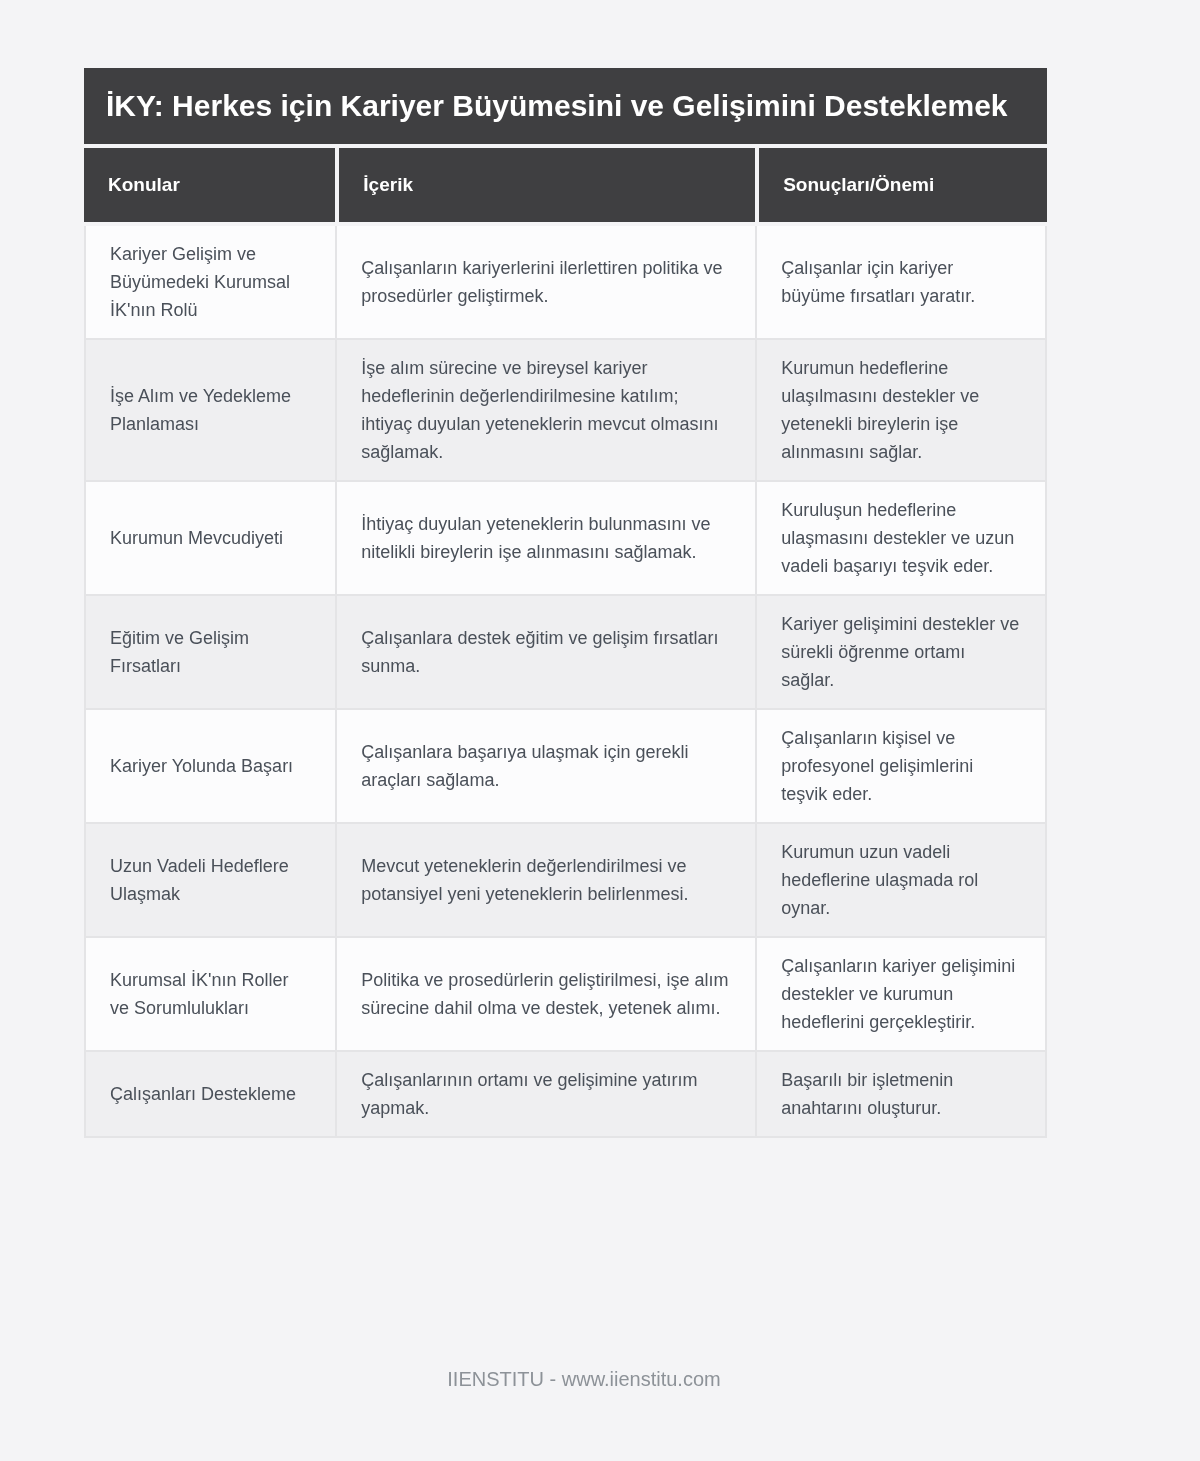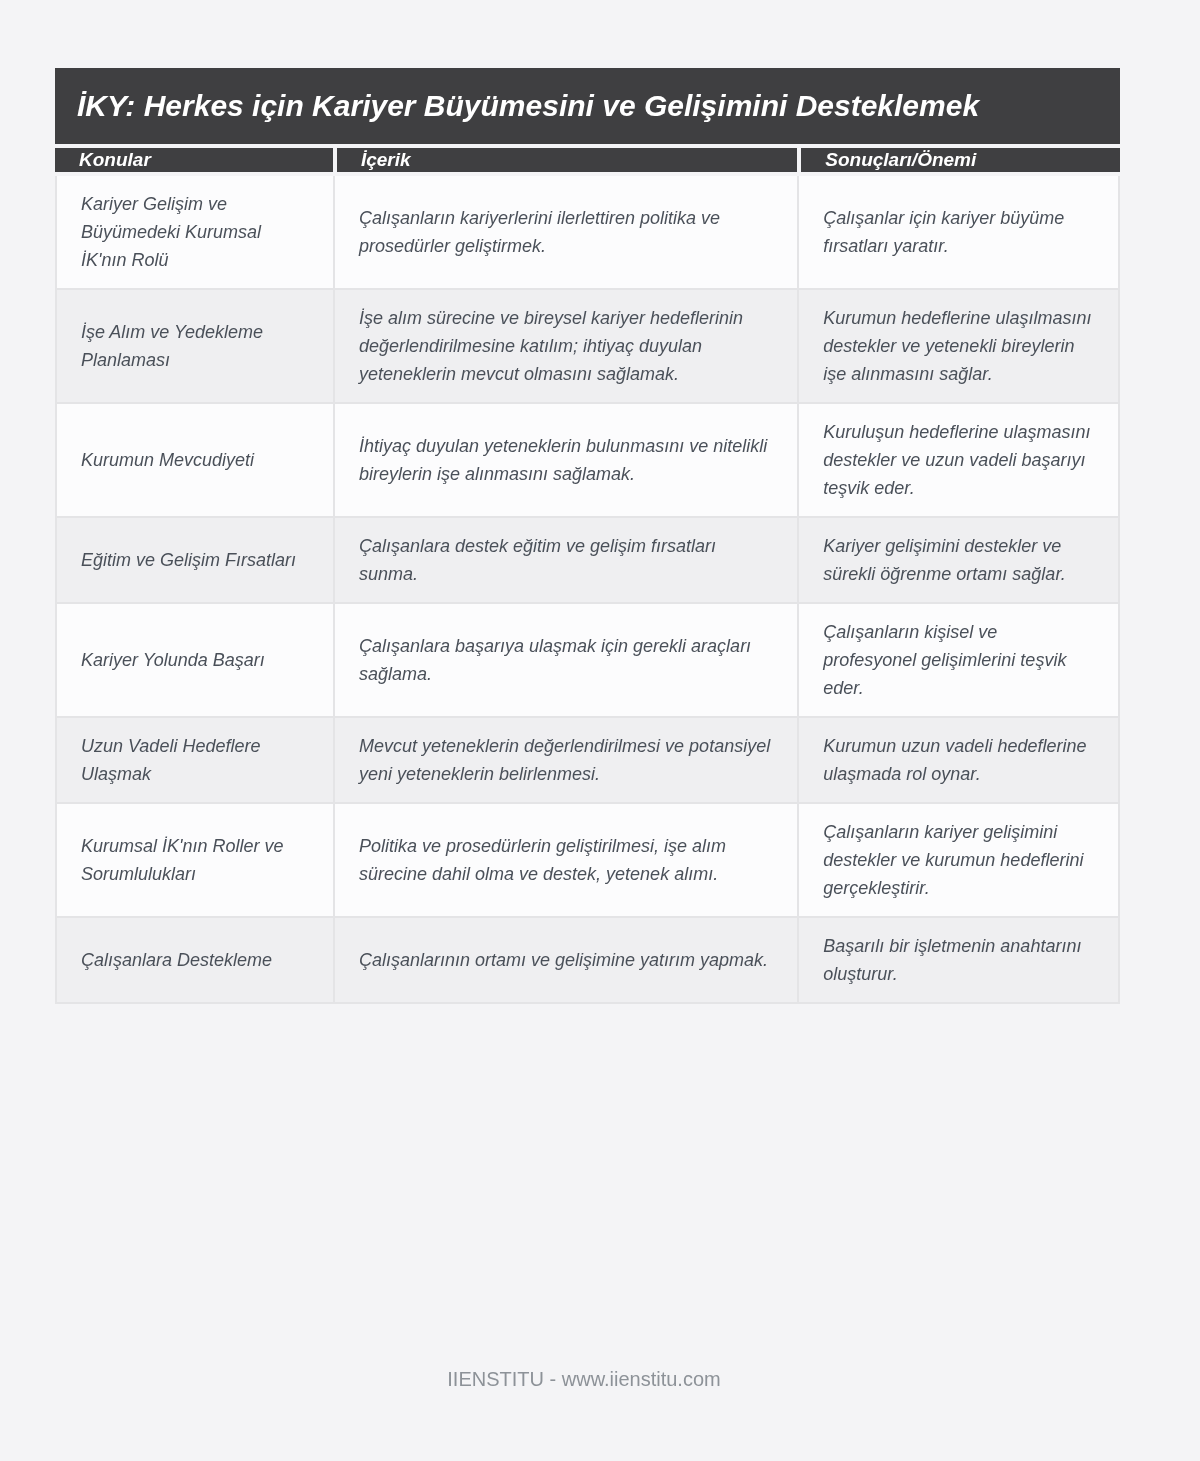--- a/index.html
+++ b/index.html
@@ -16,24 +16,23 @@
   html, body {
     margin: 0; padding: 0;
     width: 1200px; height: 1461px;
     background: var(--page-bg);
     font-family: "Liberation Sans", sans-serif;
     position: relative;
     overflow: hidden;
   }
   .table-card {
     position: absolute;
-    left: 55px;
+    left: 84px;
     top: 68px;
-    width: 1065px;
-    font-style: italic;
+    width: 963px;
   }
   .title-bar {
     background: var(--bar-bg);
     color: var(--header-text);
     font-size: 30px;
     font-weight: 700;
     line-height: 38px;
     padding: 19px 18px 19px 22px;
     white-space: nowrap;
     overflow: hidden;
@@ -45,21 +44,21 @@
     margin-top: 4px;
     table-layout: fixed;
   }
   thead th {
     background: var(--bar-bg);
     color: var(--header-text);
     text-align: left;
     font-size: 19px;
     font-weight: 700;
     line-height: 22px;
-    padding: 1px 24px;
+    padding: 26px 24px;
     border-left: 4px solid var(--page-bg);
     border-bottom: 4px solid var(--page-bg);
     margin-top: 19px;
   }
   thead th:first-child { border-left: none; }
   tbody td {
     font-size: 18px;
     line-height: 28px;
     color: var(--text);
     padding: 14px 24px;
@@ -130,21 +129,21 @@
     <td>Uzun Vadeli Hedeflere Ulaşmak</td>
     <td>Mevcut yeteneklerin değerlendirilmesi ve potansiyel yeni yeteneklerin belirlenmesi.</td>
     <td>Kurumun uzun vadeli hedeflerine ulaşmada rol oynar.</td>
   </tr>
         <tr>
     <td>Kurumsal İK'nın Roller ve Sorumlulukları</td>
     <td>Politika ve prosedürlerin geliştirilmesi, işe alım sürecine dahil olma ve destek, yetenek alımı.</td>
     <td>Çalışanların kariyer gelişimini destekler ve kurumun hedeflerini gerçekleştirir.</td>
   </tr>
         <tr>
-    <td>Çalışanlara Destekleme</td>
+    <td>Çalışanları Destekleme</td>
     <td>Çalışanlarının ortamı ve gelişimine yatırım yapmak.</td>
     <td>Başarılı bir işletmenin anahtarını oluşturur.</td>
   </tr>
       </tbody>
   </table>
 </div>
 
 <div class="footer">IIENSTITU - www.iienstitu.com</div>
 
 </body></html>

